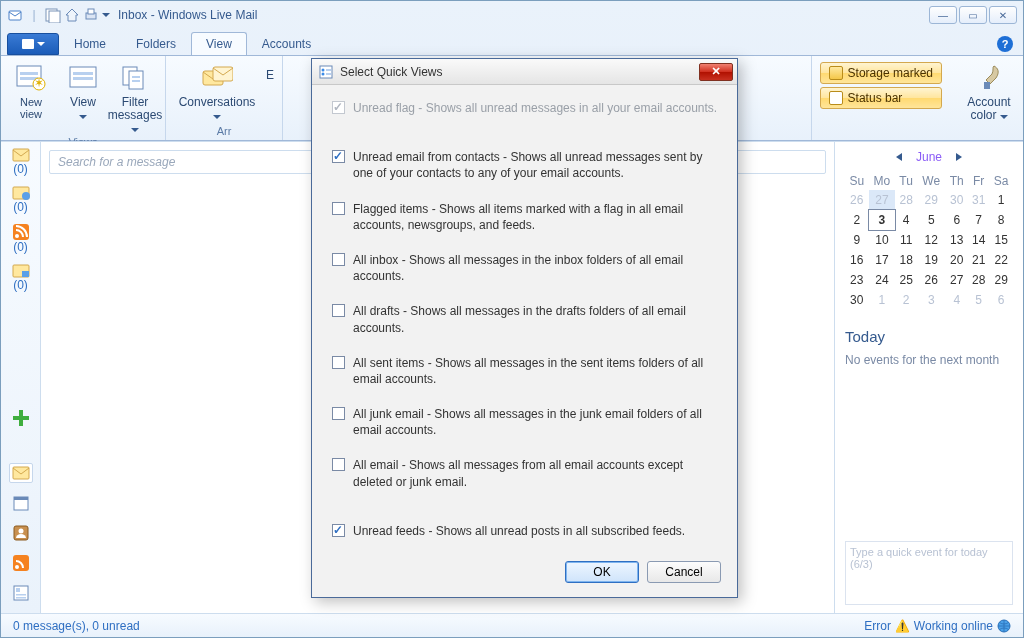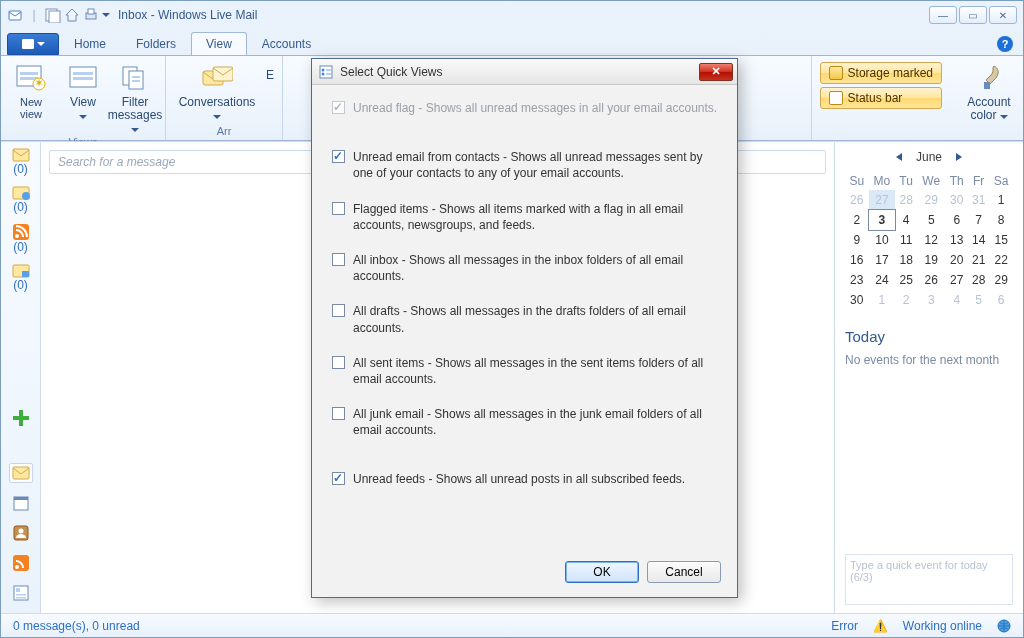--- a/index.html
+++ b/index.html
@@ -43,36 +43,36 @@
 .lb-sep { flex: 1; }
 .lb-bottom { display: flex; flex-direction: column; gap: 10px; width: 40px; align-items: center; padding-bottom: 10px; }
 .lb-bottom .navico { width: 24px; height: 20px; display: flex; align-items: center; justify-content: center; border-radius: 2px; }
 .lb-bottom .navico.active { background: #fff; border: 1px solid #c6d7ec; }
 
 .center { flex: 1; display: flex; flex-direction: column; border-right: 1px solid #cdddee; position: relative; }
 .searchbox { margin: 8px; height: 24px; border: 1px solid #cdddee; border-radius: 2px; padding: 0 8px; color: #9aa8bb; display: flex; align-items: center; font-style: italic; }
 .emptymsg { text-align: center; color: #555; padding: 30px; }
 
 .right { width: 188px; display: flex; flex-direction: column; padding: 8px 10px; gap: 8px; }
-.calhdr { display: flex; align-items: center; justify-content: center; gap: 14px; color: #404040; }
+.calhdr { display: flex; align-items: center; justify-content: center; gap: 14px; color: #8b5cf6; }
 .calhdr .mon { font-weight: normal; }
 .cal { }
 .cal table { width: 100%; border-collapse: collapse; text-align: center; }
 .cal th { font-weight: normal; color: #7a8aa5; padding: 2px 0; }
 .cal td { padding: 3px 0; color: #333; }
 .cal td.dim { color: #b8c2d3; }
 .cal td.today { font-weight: bold; outline: 1px solid #7a8aa5; }
 .cal td.sel { background: #dbe8f8; }
 .todayhdr { color: #355a8e; font-size: 15px; margin-top: 10px; }
 .noev { color: #7a8aa5; line-height: 1.3; }
-.quickev { margin-top: auto; height: 51px; border: 1px solid #dbe3ef; color: #b8c2d3; padding: 4px; font-size: 11px; }
+.quickev { margin-top: auto; height: 64px; border: 1px solid #dbe3ef; color: #b8c2d3; padding: 4px; font-size: 11px; }
 
 
 .status { height: 24px; border-top: 1px solid #cdddee; display: flex; align-items: center; padding: 0 12px; background: linear-gradient(#f7fbff,#e8f1fb); color: #2f6fc2; }
-.status .r { margin-left: auto; display: flex; align-items: center; gap: 15px; }
+.status .r { margin-left: auto; display: flex; align-items: center; gap: 4px; }
 
 
 .dialog { position: absolute; left: 310px; top: 57px; width: 427px; height: 540px; background: #f2f2f2; border: 1px solid #4a6a99; box-shadow: 4px 4px 14px rgba(0,0,0,.25); display: flex; flex-direction: column; }
 .dlg-title { height: 26px; background: linear-gradient(#fafafa,#e5e5e5); display: flex; align-items: center; padding: 0 4px 0 6px; border-bottom: 1px solid #c8c8c8; }
 .dlg-title .t { margin-left: 6px; color: #333; }
 .dlg-title .close { margin-left: auto; width: 34px; height: 18px; background: linear-gradient(#f08070,#d03020 49%,#b01000 50%,#c83020); border: 1px solid #803020; border-radius: 2px; color: #fff; display: flex; align-items: center; justify-content: center; font-size: 11px; font-weight: bold; }
 .dlg-body { flex: 1; padding: 10px 16px 8px 20px; overflow: hidden; }
 .opt { display: flex; align-items: flex-start; gap: 8px; padding: 5px 0 14px 0; color: #333; line-height: 1.35; }
 .opt.disabled { color: #9aa0a8; }
 .opt .cb { width: 13px; height: 13px; border: 1px solid #7a8aa5; background: #fff; flex-shrink: 0; margin-top: 1px; position: relative; }
@@ -441,20 +441,24 @@
           <span>All drafts - Shows all messages in the drafts folders of all email accounts.</span>
         </div>
         <div class="opt">
           <span class="cb"></span>
           <span>All sent items - Shows all messages in the sent items folders of all email accounts.</span>
         </div>
         <div class="opt">
           <span class="cb"></span>
           <span>All junk email - Shows all messages in the junk email folders of all email accounts.</span>
         </div>
+        <div class="opt">
+          <span class="cb"></span>
+          <span>All email - Shows all messages from all email accounts except deleted or junk email.</span>
+        </div>
         <div style="height: 14px;"></div>
         <div class="opt">
           <span class="cb checked"></span>
           <span>Unread feeds - Shows all unread posts in all subscribed feeds.</span>
         </div>
       </div>
     <div class="dlg-btns">
       <div class="dbtn default">OK</div>
       <div class="dbtn">Cancel</div>
     </div>

